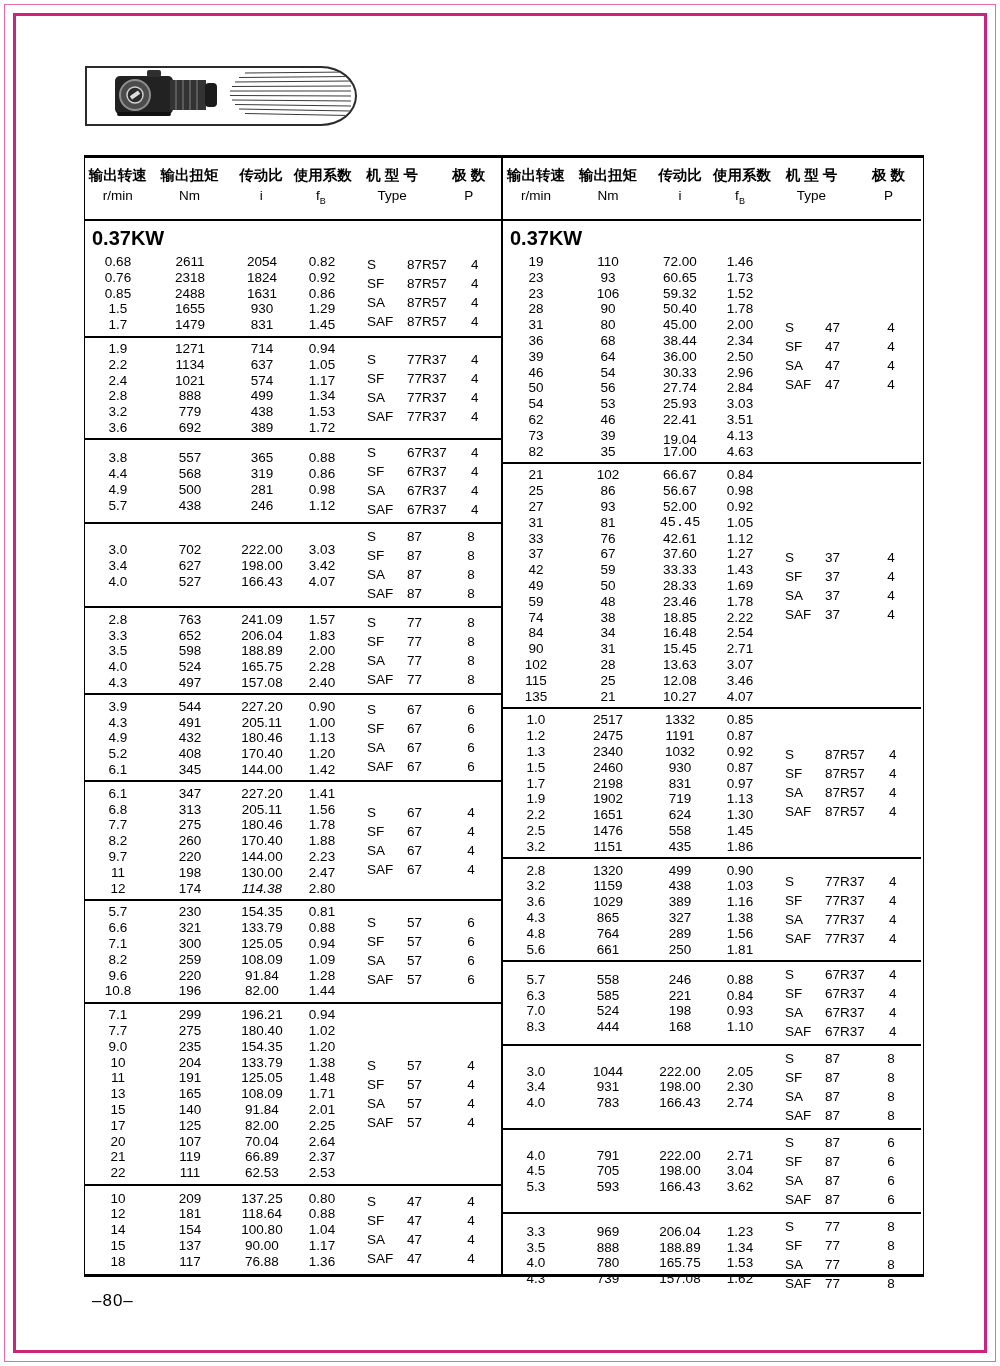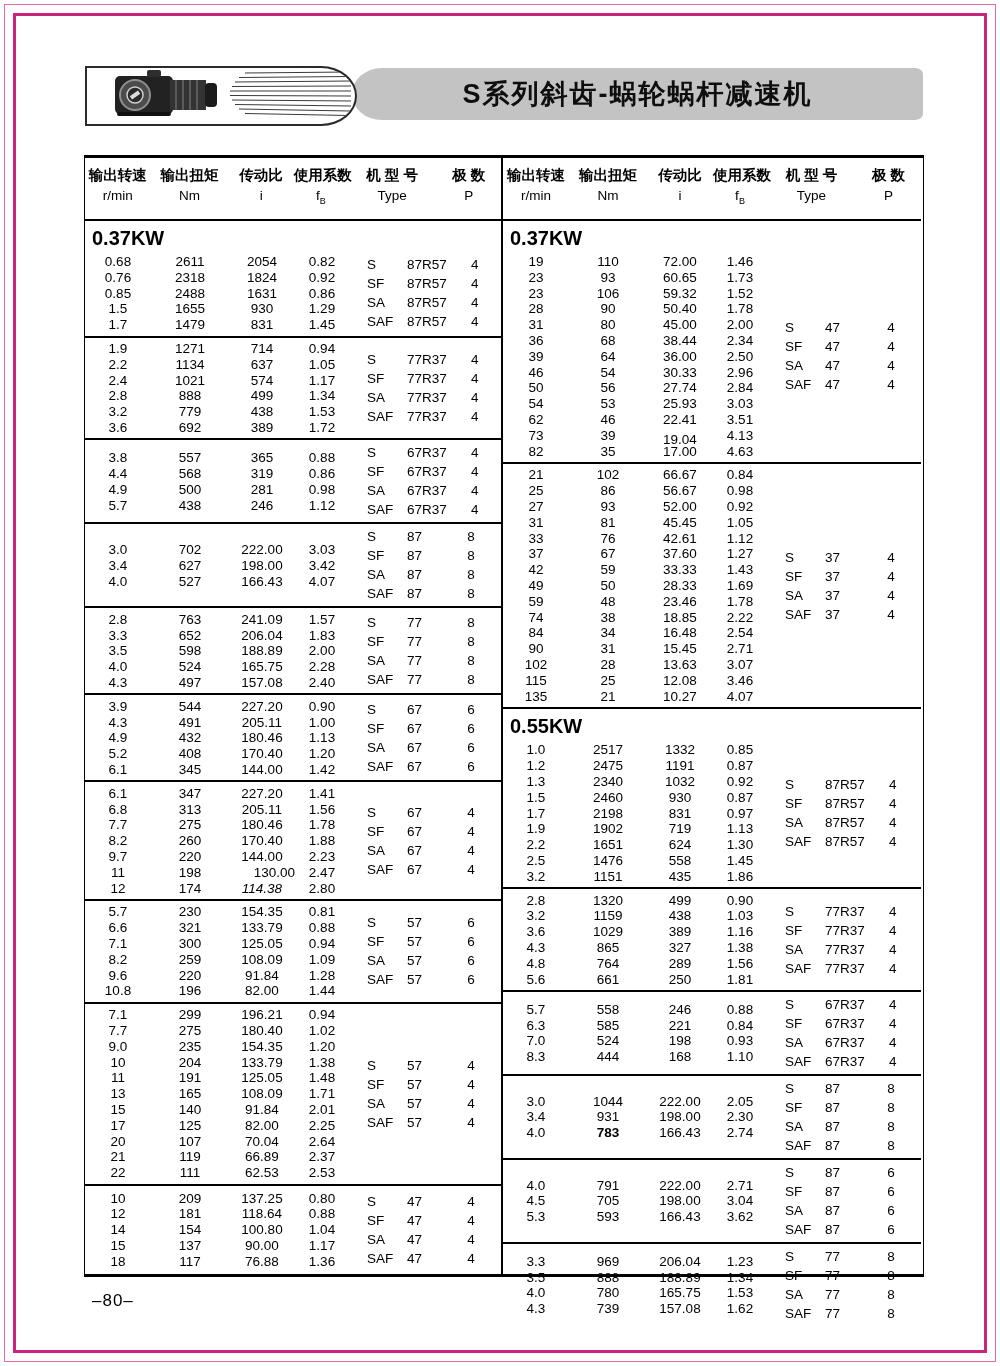--- a/index.html
+++ b/index.html
@@ -78,23 +78,20 @@
         <line x1="110" y1="12" x2="110" y2="42" stroke="#5a5a5a" stroke-width="2"></line>
         <rect x="118" y="15" width="12" height="24" rx="4" fill="#1b1b1b"></rect>
         <circle cx="48" cy="27" r="15" fill="#4c4c4c" stroke="#8f8f8f" stroke-width="2"></circle>
         <circle cx="48" cy="27" r="8" fill="#2a2a2a" stroke="#cfcfcf" stroke-width="1.5"></circle>
         <rect x="43" y="25" width="10" height="4" fill="#dcdcdc" transform="rotate(-35 48 27)"></rect>
         <rect x="60" y="2" width="14" height="7" rx="2" fill="#2e2e2e"></rect>
       </g>
     </svg>
   </div>
 
-  <div class="banner">
-    <span class="banner-title">S系列斜齿-蜗轮蜗杆减速机</span>
-  </div>
 
   <div class="spec-table">
     <div class="half left" id="half-left">
         <div class="thead">
           <div class="hrow cn">
             <div class="hcell" style="width: 66px;">输出转速</div>
             <div class="hcell" style="width: 78px;">输出扭矩</div>
             <div class="hcell" style="width: 66px;">传动比</div>
             <div class="hcell" style="width: 54px;">使用系数</div>
             <div class="hcell" style="width: 89px;">机 型 号</div>
@@ -463,21 +460,21 @@
               </div>
               <div class="row">
                 <span class="cell" style="width: 66px;">9.7</span>
                 <span class="cell" style="width: 78px;">220</span>
                 <span class="cell" style="width: 66px;">144.00</span>
                 <span class="cell" style="width: 54px;">2.23</span>
               </div>
               <div class="row">
                 <span class="cell" style="width: 66px;">11</span>
                 <span class="cell" style="width: 78px;">198</span>
-                <span class="cell" style="width: 66px; text-align: right;">130.00</span>
+                <span class="cell" style="width: 66px;">130.00</span>
                 <span class="cell" style="width: 54px;">2.47</span>
               </div>
               <div class="row">
                 <span class="cell" style="width: 66px;">12</span>
                 <span class="cell" style="width: 78px;">174</span>
                 <span class="cell" style="width: 66px; font-style: italic;">114.38</span>
                 <span class="cell" style="width: 54px;">2.80</span>
               </div>
             </div>
             <div class="types">
@@ -856,21 +853,21 @@
               </div>
               <div class="row">
                 <span class="cell" style="width: 66px;">27</span>
                 <span class="cell" style="width: 78px;">93</span>
                 <span class="cell" style="width: 66px;">52.00</span>
                 <span class="cell" style="width: 54px;">0.92</span>
               </div>
               <div class="row">
                 <span class="cell" style="width: 66px;">31</span>
                 <span class="cell" style="width: 78px;">81</span>
-                <span class="cell" style="width: 66px;">45.45</span>
+                <span class="cell" style="width: 66px; font-family: Liberation Mono, monospace;">45.45</span>
                 <span class="cell" style="width: 54px;">1.05</span>
               </div>
               <div class="row">
                 <span class="cell" style="width: 66px;">33</span>
                 <span class="cell" style="width: 78px;">76</span>
                 <span class="cell" style="width: 66px;">42.61</span>
                 <span class="cell" style="width: 54px;">1.12</span>
               </div>
               <div class="row">
                 <span class="cell" style="width: 66px;">37</span>
@@ -951,21 +948,20 @@
               </div>
               <div class="tline">
                 <span class="tpre">SAF</span>
                 <span class="tmodel">37</span>
                 <span class="tp">4</span>
               </div>
             </div>
           </div>
         </div>
         <div class="section">
-          <div class="sec-title">0.55KW</div>
           <div class="block">
             <div class="rows">
               <div class="row">
                 <span class="cell" style="width: 66px;">1.0</span>
                 <span class="cell" style="width: 78px;">2517</span>
                 <span class="cell" style="width: 66px;">1332</span>
                 <span class="cell" style="width: 54px;">0.85</span>
               </div>
               <div class="row">
                 <span class="cell" style="width: 66px;">1.2</span>
@@ -1160,21 +1156,21 @@
                 <span class="cell" style="width: 54px;">2.05</span>
               </div>
               <div class="row">
                 <span class="cell" style="width: 66px;">3.4</span>
                 <span class="cell" style="width: 78px;">931</span>
                 <span class="cell" style="width: 66px;">198.00</span>
                 <span class="cell" style="width: 54px;">2.30</span>
               </div>
               <div class="row">
                 <span class="cell" style="width: 66px;">4.0</span>
-                <span class="cell" style="width: 78px; font-weight: bold;">783</span>
+                <span class="cell" style="width: 78px;">783</span>
                 <span class="cell" style="width: 66px;">166.43</span>
                 <span class="cell" style="width: 54px;">2.74</span>
               </div>
             </div>
             <div class="types">
               <div class="tline">
                 <span class="tpre">S</span>
                 <span class="tmodel">87</span>
                 <span class="tp">8</span>
               </div>

